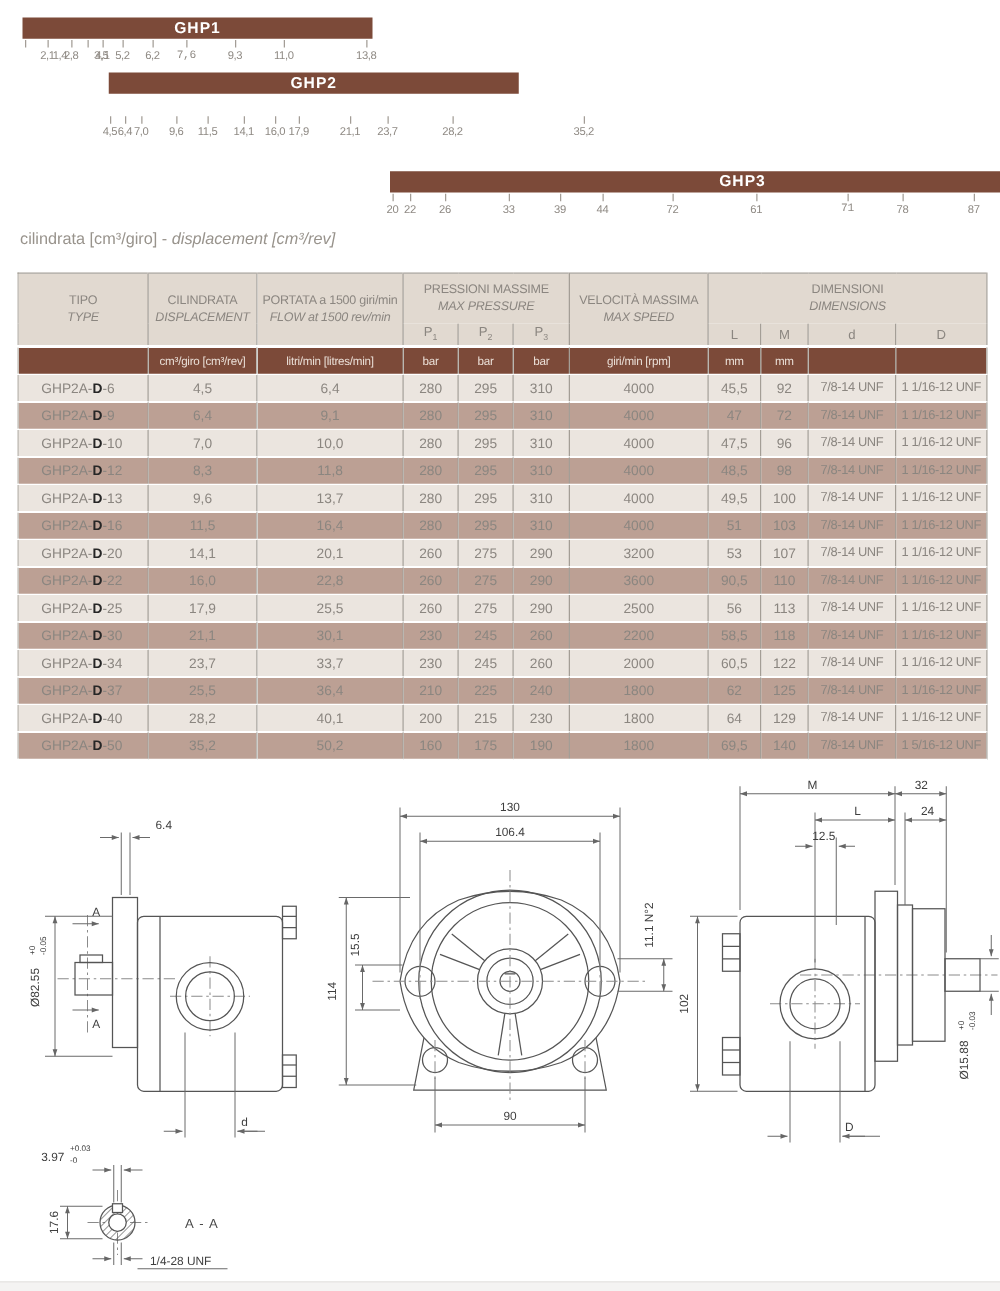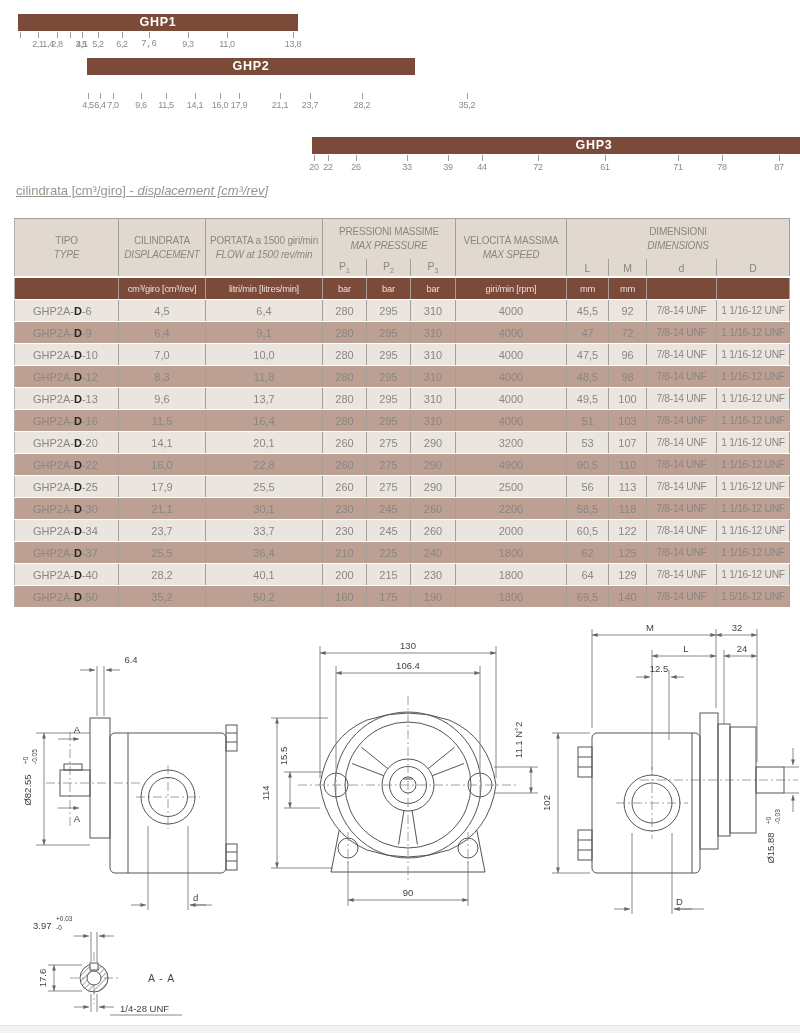--- a/index.html
+++ b/index.html
@@ -5,21 +5,21 @@
   html,body{margin:0;padding:0;background:#fff;}
   #page{position:relative;width:800px;height:1033px;background:#ffffff;overflow:hidden;
         font-family:"Liberation Sans",sans-serif;}
   
   .range-bar{position:absolute;height:17px;background:#7c4a39;color:#fff;font-weight:bold;
              font-size:12.5px;line-height:17px;text-align:center;letter-spacing:.8px;}
   .tick{position:absolute;width:1px;height:6px;background:#a39d96;}
   .tick-label{position:absolute;transform:translateX(-50%);font-size:9px;color:#8f8a84;
               white-space:nowrap;letter-spacing:-.3px;}
   
-  #caption{position:absolute;left:16px;top:183px;font-size:13px;color:#98938c;text-decoration:underline;}
+  #caption{position:absolute;left:16px;top:183px;font-size:13px;color:#98938c;}
   #caption .en{font-style:italic;}
   
   table.spec{position:absolute;left:14px;top:218px;width:775px;border-collapse:collapse;
              table-layout:fixed;font-size:11px;color:#8b8680;
              border-top:1px solid #a49e96;border-left:1px solid #b7b1a9;border-right:1px solid #b7b1a9;}
   .spec th,.spec td{border-right:1px solid #a49e96;padding:0;overflow:hidden;white-space:nowrap;}
   .spec th{font-weight:normal;background:#e1d9d0;text-align:center;}
   .spec tr.h1 th{font-size:10px;line-height:1.4;height:40px;letter-spacing:-.2px;}
   .spec tr.h2 th{font-size:10.5px;height:17px;}
   .en{font-style:italic;}
@@ -110,21 +110,21 @@
       <div class="tick-label" style="left: 407px; top: 162px;">33</div>
       <div class="tick" style="left: 448px; top: 155px;"></div>
       <div class="tick-label" style="left: 448px; top: 162px;">39</div>
       <div class="tick" style="left: 482px; top: 155px;"></div>
       <div class="tick-label" style="left: 482px; top: 162px;">44</div>
       <div class="tick" style="left: 538px; top: 155px;"></div>
       <div class="tick-label" style="left: 538px; top: 162px;">72</div>
       <div class="tick" style="left: 605px; top: 155px;"></div>
       <div class="tick-label" style="left: 605px; top: 162px;">61</div>
       <div class="tick" style="left: 678px; top: 155px;"></div>
-      <div class="tick-label" style="left: 678px; top: 162px;">71</div>
+      <div class="tick-label" style="left: 678px; top: 162px; font-family: Liberation Mono, monospace;">71</div>
       <div class="tick" style="left: 722px; top: 155px;"></div>
       <div class="tick-label" style="left: 722px; top: 162px;">78</div>
       <div class="tick" style="left: 779px; top: 155px;"></div>
       <div class="tick-label" style="left: 779px; top: 162px;">87</div>
     </div>
 
   <div id="caption">
     <span>cilindrata [cm³/giro]</span>
     <span>-</span>
     <span class="en">displacement [cm³/rev]</span>
@@ -286,21 +286,21 @@
           <td class="thread">7/8-14 UNF</td>
           <td class="thread">1 1/16-12 UNF</td>
         </tr>
         <tr class="dark">
           <td class="model"><span>GHP2A-</span><b>D</b><span>-22</span></td>
           <td>16,0</td>
           <td>22,8</td>
           <td>260</td>
           <td>275</td>
           <td>290</td>
-          <td>4900</td>
+          <td>3600</td>
           <td>90,5</td>
           <td>110</td>
           <td class="thread">7/8-14 UNF</td>
           <td class="thread">1 1/16-12 UNF</td>
         </tr>
         <tr class="light">
           <td class="model"><span>GHP2A-</span><b>D</b><span>-25</span></td>
           <td>17,9</td>
           <td>25,5</td>
           <td>260</td>

